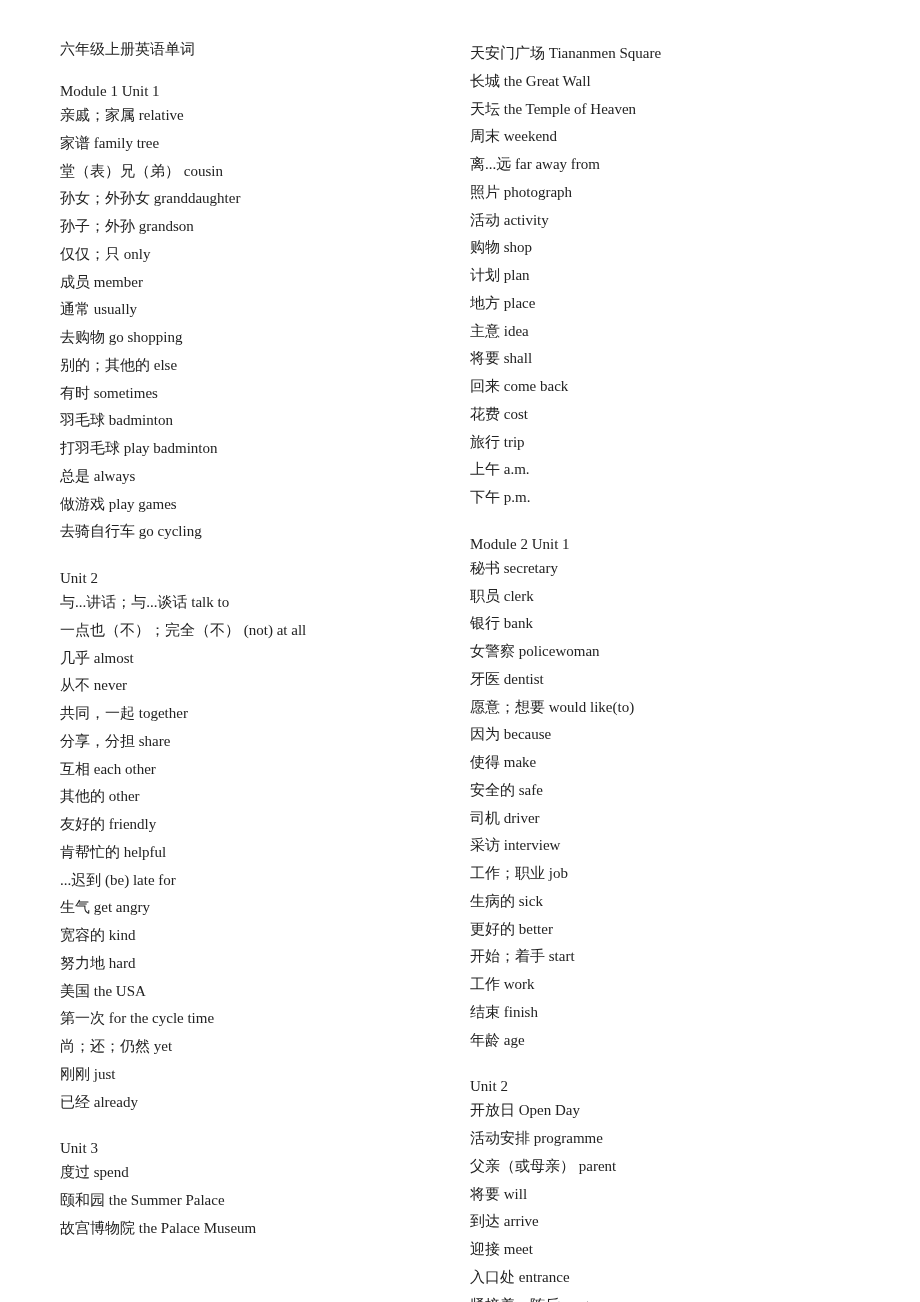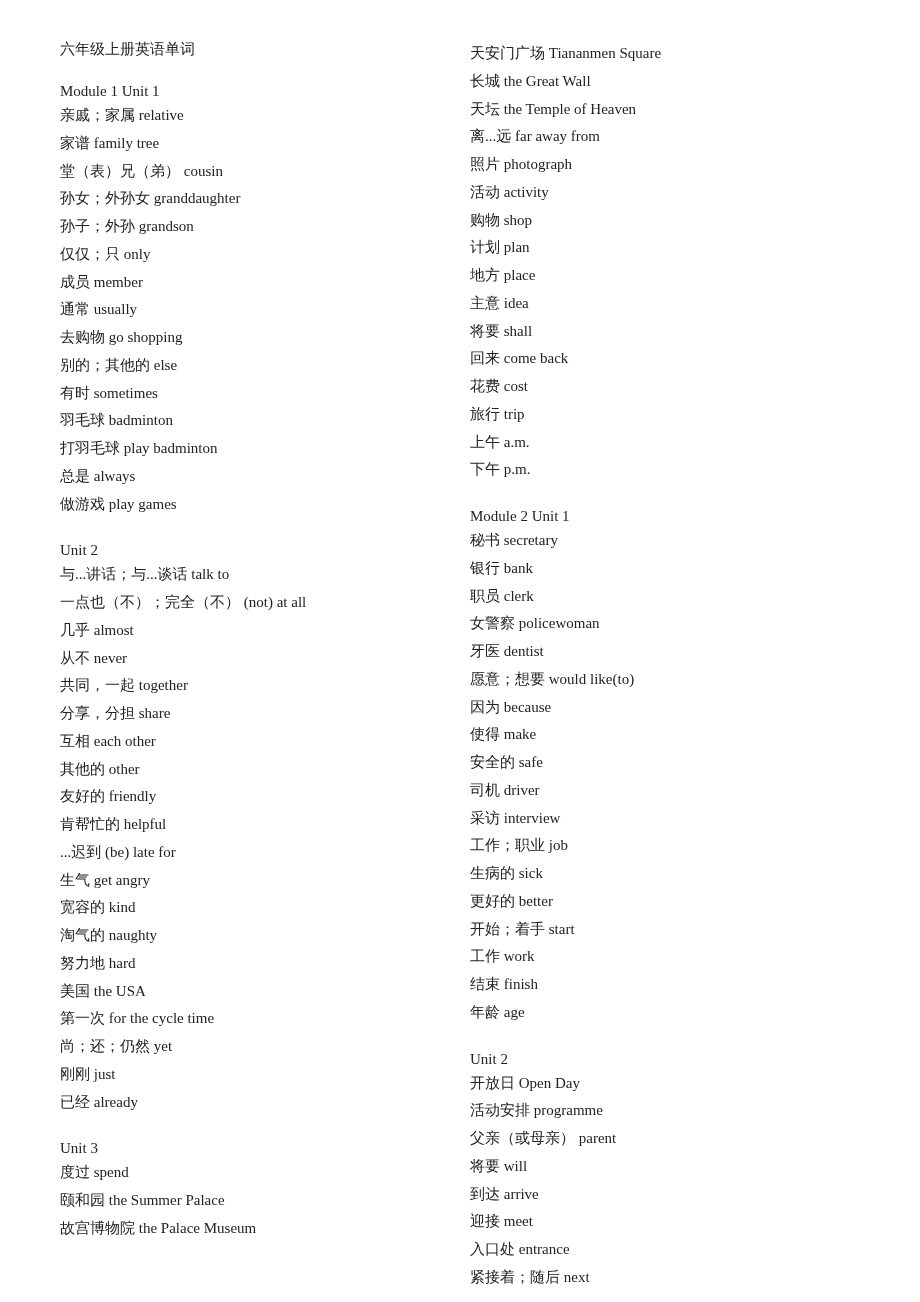--- a/index.html
+++ b/index.html
@@ -51,70 +51,71 @@
       <div class="entry"><span>仅仅；只</span>  <span>only</span></div>
       <div class="entry"><span>成员</span>  <span>member</span></div>
       <div class="entry"><span>通常</span>  <span>usually</span></div>
       <div class="entry"><span>去购物</span>  <span>go shopping</span></div>
       <div class="entry"><span>别的；其他的</span>  <span>else</span></div>
       <div class="entry"><span>有时</span>  <span>sometimes</span></div>
       <div class="entry"><span>羽毛球</span>  <span>badminton</span></div>
       <div class="entry"><span>打羽毛球</span>  <span>play badminton</span></div>
       <div class="entry"><span>总是</span>  <span>always</span></div>
       <div class="entry"><span>做游戏</span>  <span>play games</span></div>
+      <div class="entry"><span>去骑自行车</span>  <span>go cycling</span></div>
       <div class="gap"></div>
       <div class="section-title">Unit 2</div>
       <div class="entry"><span>与...讲话；与...谈话</span>  <span>talk to</span></div>
       <div class="entry"><span>一点也（不）；完全（不）</span>  <span>(not) at all</span></div>
       <div class="entry"><span>几乎</span>  <span>almost</span></div>
       <div class="entry"><span>从不</span>  <span>never</span></div>
       <div class="entry"><span>共同，一起</span>  <span>together</span></div>
       <div class="entry"><span>分享，分担</span>  <span>share</span></div>
       <div class="entry"><span>互相</span>  <span>each other</span></div>
       <div class="entry"><span>其他的</span>  <span>other</span></div>
       <div class="entry"><span>友好的</span>  <span>friendly</span></div>
       <div class="entry"><span>肯帮忙的</span>  <span>helpful</span></div>
       <div class="entry"><span>...迟到</span>  <span>(be) late for</span></div>
       <div class="entry"><span>生气</span>  <span>get angry</span></div>
       <div class="entry"><span>宽容的</span>  <span>kind</span></div>
-      <div class="entry"><span>淘气的</span>  <span>naughty</span></div>
       <div class="entry"><span>努力地</span>  <span>hard</span></div>
       <div class="entry"><span>美国</span>  <span>the USA</span></div>
       <div class="entry"><span>第一次</span>  <span>for the cycle time</span></div>
       <div class="entry"><span>尚；还；仍然</span>  <span>yet</span></div>
       <div class="entry"><span>刚刚</span>  <span>just</span></div>
       <div class="entry"><span>已经</span>  <span>already</span></div>
       <div class="gap"></div>
       <div class="section-title">Unit 3</div>
       <div class="entry"><span>度过</span>  <span>spend</span></div>
       <div class="entry"><span>颐和园</span>  <span>the Summer Palace</span></div>
       <div class="entry"><span>故宫博物院</span>  <span>the Palace Museum</span></div>
     </div>
   <div class="col" id="right-col">
       <div class="entry"><span>天安门广场</span>  <span>Tiananmen Square</span></div>
       <div class="entry"><span>长城</span>  <span>the Great Wall</span></div>
       <div class="entry"><span>天坛</span>  <span>the Temple of   Heaven</span></div>
+      <div class="entry"><span>周末</span>  <span>weekend</span></div>
       <div class="entry"><span>离...远</span>  <span>far away from</span></div>
       <div class="entry"><span>照片</span>  <span>photograph</span></div>
       <div class="entry"><span>活动</span>  <span>activity</span></div>
       <div class="entry"><span>购物</span>  <span>shop</span></div>
       <div class="entry"><span>计划</span>  <span>plan</span></div>
       <div class="entry"><span>地方</span>  <span>place</span></div>
       <div class="entry"><span>主意</span>  <span>idea</span></div>
       <div class="entry"><span>将要</span>  <span>shall</span></div>
       <div class="entry"><span>回来</span>  <span>come back</span></div>
       <div class="entry"><span>花费</span>  <span>cost</span></div>
       <div class="entry"><span>旅行</span>  <span>trip</span></div>
       <div class="entry"><span>上午</span>  <span>a.m.</span></div>
       <div class="entry"><span>下午</span>  <span>p.m.</span></div>
       <div class="gap"></div>
       <div class="section-title">Module 2    Unit 1</div>
       <div class="entry"><span>秘书</span>  <span>secretary</span></div>
+      <div class="entry"><span>职员</span>  <span>clerk</span></div>
       <div class="entry"><span>银行</span>  <span>bank</span></div>
-      <div class="entry"><span>职员</span>  <span>clerk</span></div>
       <div class="entry"><span>女警察</span>  <span>policewoman</span></div>
       <div class="entry"><span>牙医</span>  <span>dentist</span></div>
       <div class="entry"><span>愿意；想要</span>  <span>would like(to)</span></div>
       <div class="entry"><span>因为</span>  <span>because</span></div>
       <div class="entry"><span>使得</span>  <span>make</span></div>
       <div class="entry"><span>安全的</span>  <span>safe</span></div>
       <div class="entry"><span>司机</span>  <span>driver</span></div>
       <div class="entry"><span>采访</span>  <span>interview</span></div>
       <div class="entry"><span>工作；职业</span>  <span>job</span></div>
       <div class="entry"><span>生病的</span>  <span>sick</span></div>

